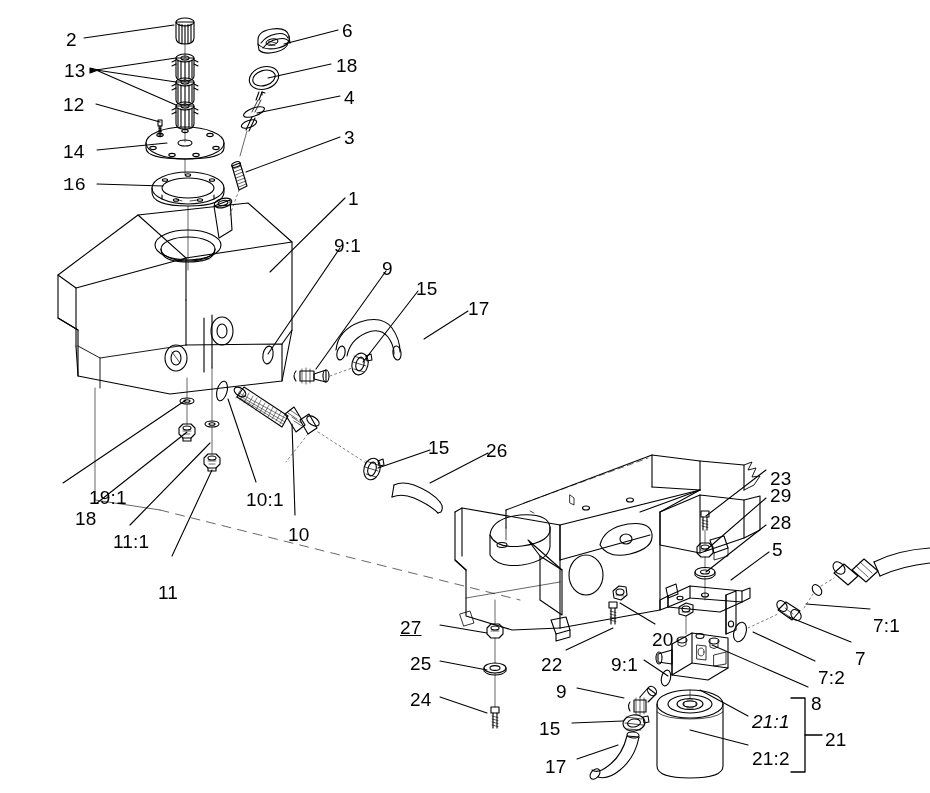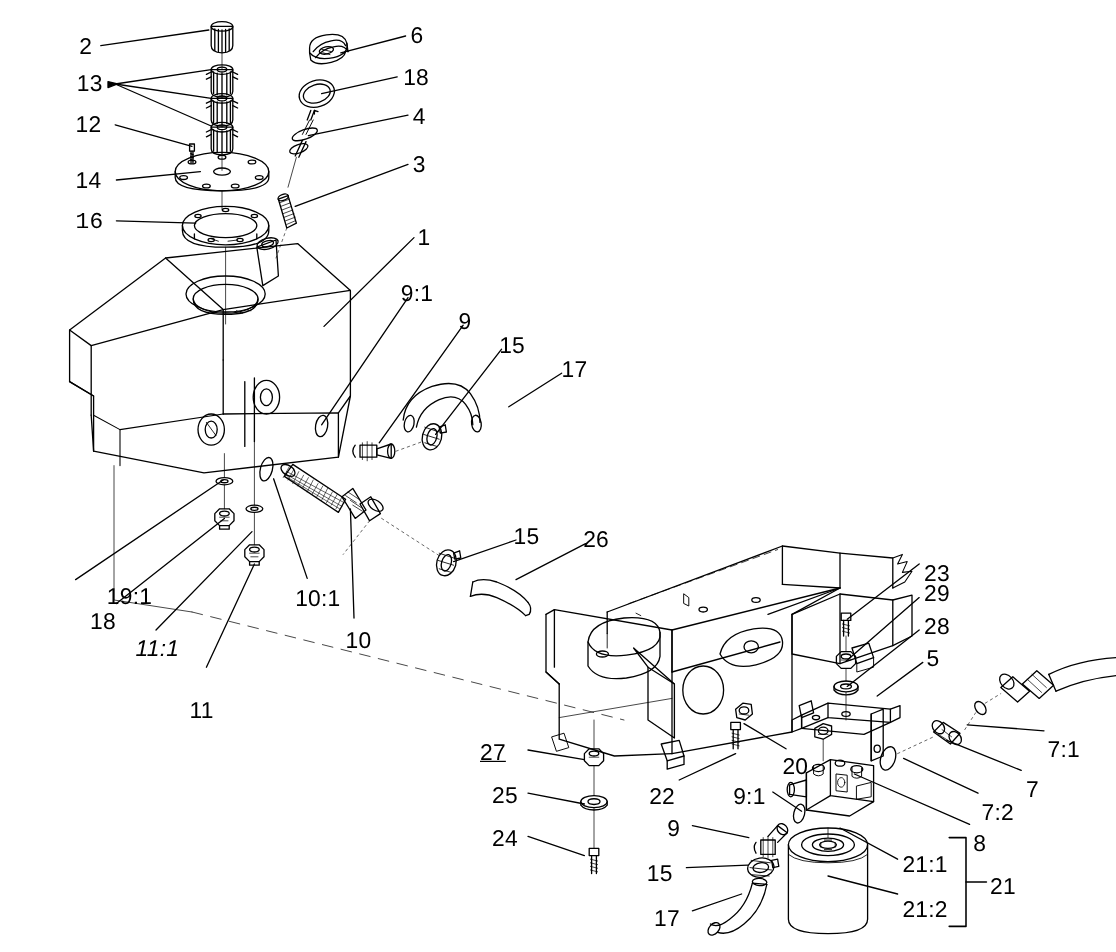--- a/index.html
+++ b/index.html
@@ -546,21 +546,21 @@
   <div class="callout" style="left:336px; top:56px;">18</div>
   <div class="callout" style="left:344px; top:88px;">4</div>
   <div class="callout" style="left:344px; top:128px;">3</div>
   <div class="callout" style="left:348px; top:189px;">1</div>
   <div class="callout" style="left:334px; top:236px;">9:1</div>
   <div class="callout" style="left:382px; top:259px;">9</div>
   <div class="callout" style="left:416px; top:279px;">15</div>
   <div class="callout" style="left:468px; top:299px;">17</div>
   <div class="callout" style="left:42px;  top:488px;margin-left:47px;">19:1</div>
   <div class="callout" style="left:75px;  top:509px;">18</div>
-  <div class="callout" style="left:113px; top:532px;font-style:italic;">11:1</div>
+  <div class="callout" style="left:113px; top:532px;">11:1</div>
   <div class="callout" style="left:158px; top:563px;margin-top:20px;">11</div>
   <div class="callout" style="left:246px; top:490px;">10:1</div>
   <div class="callout" style="left:288px; top:525px;">10</div>
   <div class="callout" style="left:428px; top:438px;">15</div>
   <div class="callout" style="left:486px; top:441px;">26</div>
   <div class="callout" style="left:400px; top:618px;text-decoration:underline;">27</div>
   <div class="callout" style="left:410px; top:654px;">25</div>
   <div class="callout" style="left:410px; top:690px;">24</div>
   <div class="callout" style="left:541px; top:655px;">22</div>
   <div class="callout" style="left:652px; top:630px;">20</div>
@@ -569,17 +569,17 @@
   <div class="callout" style="left:539px; top:719px;">15</div>
   <div class="callout" style="left:545px; top:757px;">17</div>
   <div class="callout" style="left:770px; top:469px;">23</div>
   <div class="callout" style="left:770px; top:486px;">29</div>
   <div class="callout" style="left:770px; top:513px;">28</div>
   <div class="callout" style="left:772px; top:540px;">5</div>
   <div class="callout" style="left:873px; top:616px;text-align:right;">7:1</div>
   <div class="callout" style="left:855px; top:649px;">7</div>
   <div class="callout" style="left:818px; top:668px;">7:2</div>
   <div class="callout" style="left:811px; top:694px;">8</div>
-  <div class="callout" style="left:752px; top:712px;">21:1</div>
+  <div class="callout" style="left:752px; top:712px;font-style:italic;">21:1</div>
   <div class="callout" style="left:752px; top:749px;">21:2</div>
   <div class="callout" style="left:825px; top:730px;">21</div>
 
 </div>
 
 </body></html>

